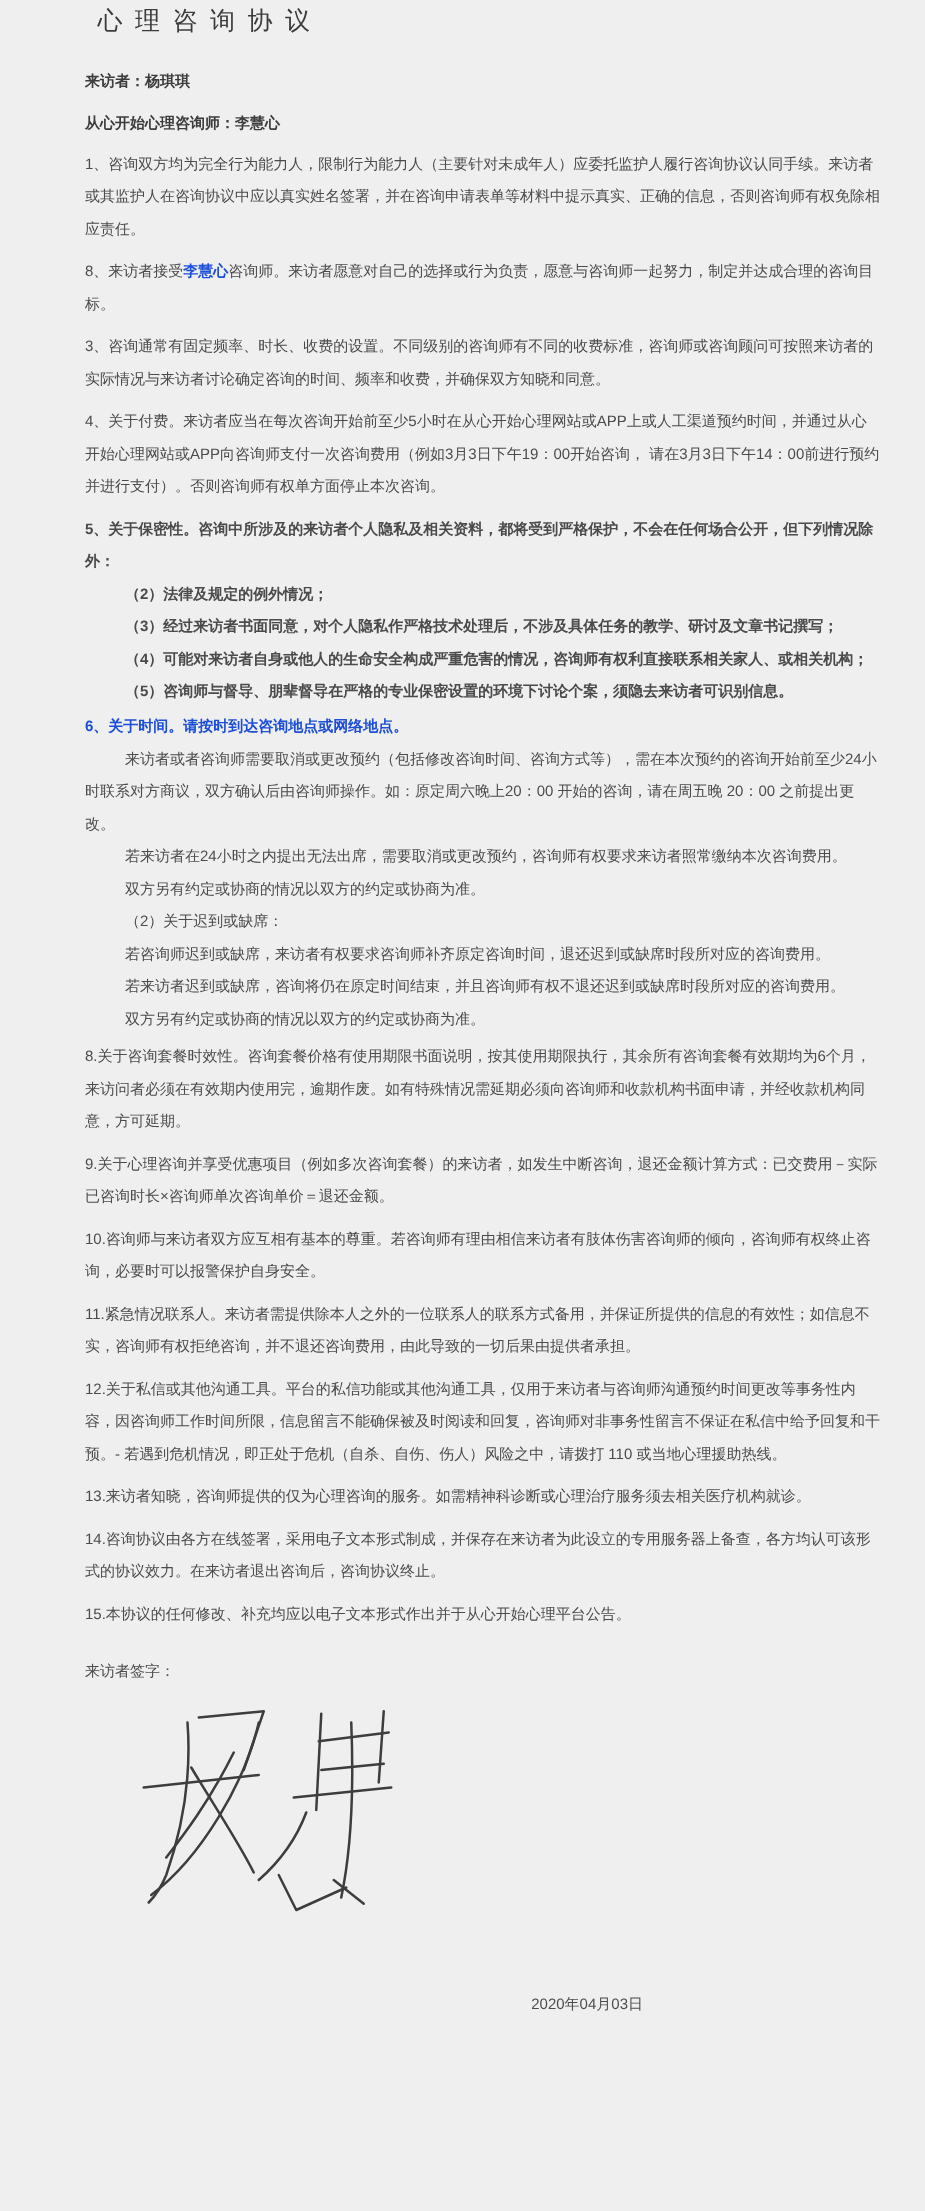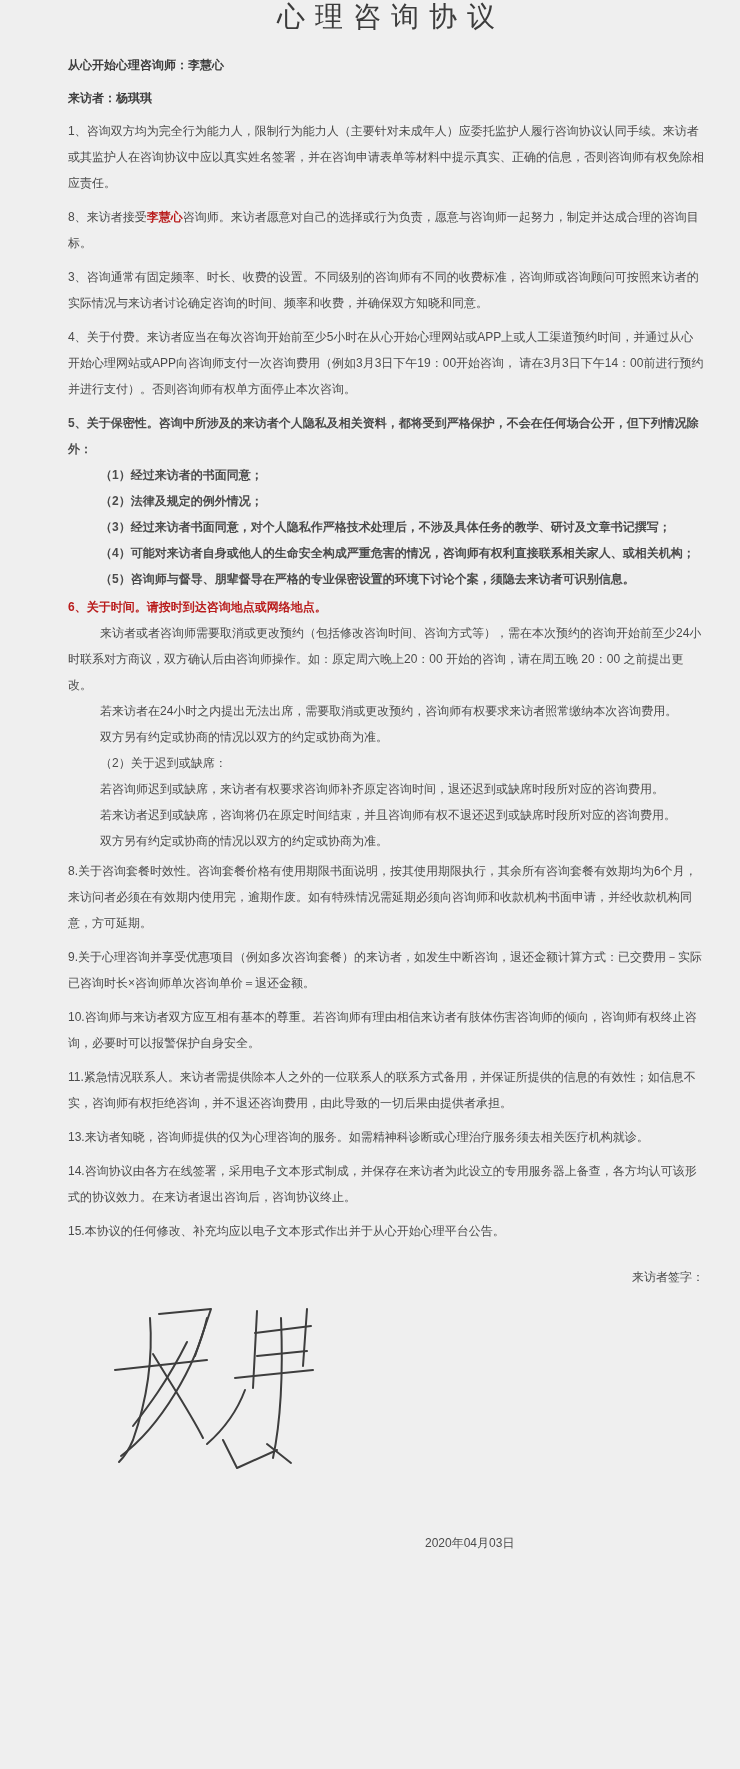--- a/index.html
+++ b/index.html
@@ -10,72 +10,71 @@
     overflow: hidden;
     font-family: "Liberation Sans", sans-serif;
   }
   .doc {
     padding: 2px 36px 0 68px;
     font-size: 12px;
     line-height: 26px;
     color: #4b4b4b;
   }
   .title {
-    font-size: 28px;
+    font-size: 20px;
     font-weight: 400;
     color: #3c3c3c;
-    text-align: center;
+    text-align: left;
     letter-spacing: 10px;
     text-indent: 10px;
     line-height: 30px;
     margin: 0 0 20px 0;
   }
   .lead {
     font-weight: 700;
     color: #3c3c3c;
     margin: 0 0 7px 0;
   }
   .clause { margin: 0 0 8px 0; }
   .tight  { margin: 0; }
   .c5-wrap { margin: 0 0 2px 0; font-weight: bold; }
   .c6-wrap { margin: 0 0 4px 0; }
   .sub { padding-left: 32px; margin: 0; }
   .ind { text-indent: 32px; margin: 0; }
-  .bold { font-weight: 700; color: #b91c1c; }
-  .sig-label { margin: 20px 0 0 0; text-align: right; }
+  .bold { font-weight: 700; color: #1d4ed8; }
+  .sig-label { margin: 20px 0 0 0; }
   .sig-svg { display: block; margin: 18px 0 0 27px; }
   .sig-svg path {
     fill: none;
     stroke: #3d3d3d;
     stroke-width: 2;
     stroke-linecap: round;
     stroke-linejoin: round;
   }
   .date-line { margin: 42px 0 0 0; padding-left: 357px; }
 </style>
 </head>
 <body>
 
 <div class="doc">
 
   <h1 class="title">心理咨询协议</h1>
 
+  <p class="lead">来访者：杨琪琪</p>
   <p class="lead">从心开始心理咨询师：李慧心</p>
-  <p class="lead">来访者：杨琪琪</p>
 
   <p class="clause">1、咨询双方均为完全行为能力人，限制行为能力人（主要针对未成年人）应委托监护人履行咨询协议认同手续。来访者或其监护人在咨询协议中应以真实姓名签署，并在咨询申请表单等材料中提示真实、正确的信息，否则咨询师有权免除相应责任。</p>
 
   <p class="clause"><span>8、来访者接受</span><span class="bold">李慧心</span><span>咨询师。来访者愿意对自己的选择或行为负责，愿意与咨询师一起努力，制定并达成合理的咨询目标。</span></p>
 
   <p class="clause">3、咨询通常有固定频率、时长、收费的设置。不同级别的咨询师有不同的收费标准，咨询师或咨询顾问可按照来访者的实际情况与来访者讨论确定咨询的时间、频率和收费，并确保双方知晓和同意。</p>
   <p class="clause">4、关于付费。来访者应当在每次咨询开始前至少5小时在从心开始心理网站或APP上或人工渠道预约时间，并通过从心开始心理网站或APP向咨询师支付一次咨询费用（例如3月3日下午19：00开始咨询， 请在3月3日下午14：00前进行预约并进行支付）。否则咨询师有权单方面停止本次咨询。</p>
 
   <div class="c5-wrap">
     <p class="tight">5、关于保密性。咨询中所涉及的来访者个人隐私及相关资料，都将受到严格保护，不会在任何场合公开，但下列情况除外：</p>
-    <p class="sub">（1）经过来访者的书面同意；</p>
     <p class="sub">（2）法律及规定的例外情况；</p>
     <p class="sub">（3）经过来访者书面同意，对个人隐私作严格技术处理后，不涉及具体任务的教学、研讨及文章书记撰写；</p>
     <p class="sub">（4）可能对来访者自身或他人的生命安全构成严重危害的情况，咨询师有权利直接联系相关家人、或相关机构；</p>
     <p class="sub">（5）咨询师与督导、朋辈督导在严格的专业保密设置的环境下讨论个案，须隐去来访者可识别信息。</p>
   </div>
 
   <div class="c6-wrap">
     <p class="tight bold">6、关于时间。请按时到达咨询地点或网络地点。</p>
     <p class="ind">来访者或者咨询师需要取消或更改预约（包括修改咨询时间、咨询方式等），需在本次预约的咨询开始前至少24小时联系对方商议，双方确认后由咨询师操作。如：原定周六晚上20：00 开始的咨询，请在周五晚 20：00 之前提出更改。</p>
     <p class="ind">若来访者在24小时之内提出无法出席，需要取消或更改预约，咨询师有权要求来访者照常缴纳本次咨询费用。</p>
@@ -83,20 +82,21 @@
     <p class="sub">（2）关于迟到或缺席：</p>
     <p class="ind">若咨询师迟到或缺席，来访者有权要求咨询师补齐原定咨询时间，退还迟到或缺席时段所对应的咨询费用。</p>
     <p class="ind">若来访者迟到或缺席，咨询将仍在原定时间结束，并且咨询师有权不退还迟到或缺席时段所对应的咨询费用。</p>
     <p class="ind">双方另有约定或协商的情况以双方的约定或协商为准。</p>
   </div>
 
   <p class="clause">8.关于咨询套餐时效性。咨询套餐价格有使用期限书面说明，按其使用期限执行，其余所有咨询套餐有效期均为6个月，来访问者必须在有效期内使用完，逾期作废。如有特殊情况需延期必须向咨询师和收款机构书面申请，并经收款机构同意，方可延期。</p>
   <p class="clause">9.关于心理咨询并享受优惠项目（例如多次咨询套餐）的来访者，如发生中断咨询，退还金额计算方式：已交费用－实际已咨询时长×咨询师单次咨询单价＝退还金额。</p>
   <p class="clause">10.咨询师与来访者双方应互相有基本的尊重。若咨询师有理由相信来访者有肢体伤害咨询师的倾向，咨询师有权终止咨询，必要时可以报警保护自身安全。</p>
   <p class="clause">11.紧急情况联系人。来访者需提供除本人之外的一位联系人的联系方式备用，并保证所提供的信息的有效性；如信息不实，咨询师有权拒绝咨询，并不退还咨询费用，由此导致的一切后果由提供者承担。</p>
+  <p class="clause">12.关于私信或其他沟通工具。平台的私信功能或其他沟通工具，仅用于来访者与咨询师沟通预约时间更改等事务性内容，因咨询师工作时间所限，信息留言不能确保被及时阅读和回复，咨询师对非事务性留言不保证在私信中给予回复和干预。- 若遇到危机情况，即正处于危机（自杀、自伤、伤人）风险之中，请拨打 110 或当地心理援助热线。</p>
   <p class="clause">13.来访者知晓，咨询师提供的仅为心理咨询的服务。如需精神科诊断或心理治疗服务须去相关医疗机构就诊。</p>
   <p class="clause">14.咨询协议由各方在线签署，采用电子文本形式制成，并保存在来访者为此设立的专用服务器上备查，各方均认可该形式的协议效力。在来访者退出咨询后，咨询协议终止。</p>
   <p class="clause">15.本协议的任何修改、补充均应以电子文本形式作出并于从心开始心理平台公告。</p>
 
   <p class="sig-label">来访者签字：</p>
 
   <svg class="sig-svg" width="220" height="180" viewBox="0 0 220 180" role="img" aria-label="杨琪琪">
     <path d="M64,6 L116,1 L100,48"></path>
     <path d="M55,10 C58,50 52,92 38,132 C33,144 28,150 24,154"></path>
     <path d="M20,62 L112,52"></path>

